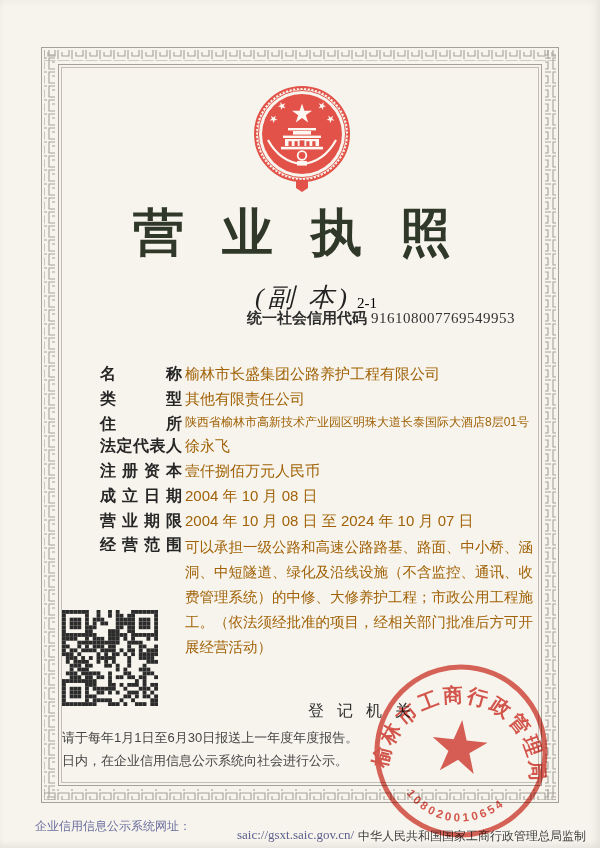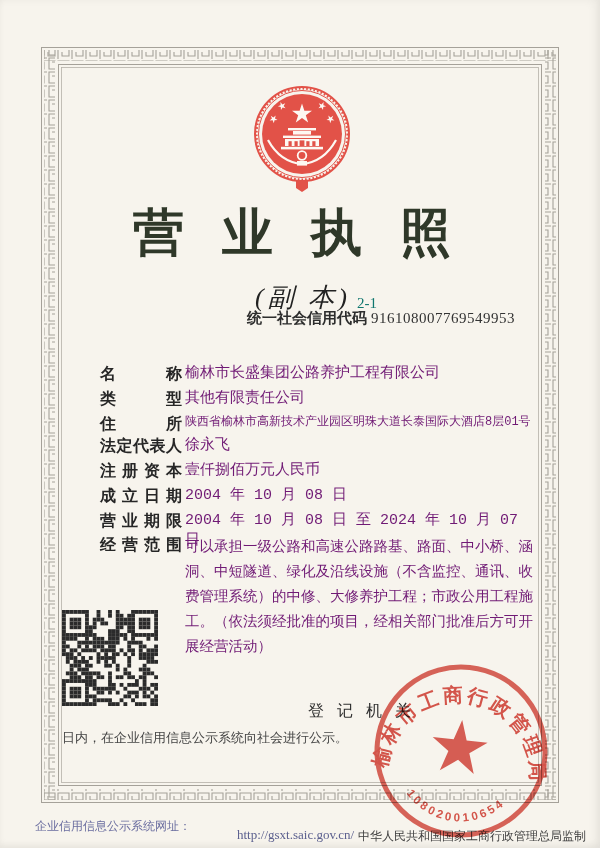--- a/index.html
+++ b/index.html
@@ -15,35 +15,35 @@
   .doc-title{
     left:0;top:199px;width:100%;text-align:center;
     font-size:51px;font-weight:bold;color:#2f3829;
     letter-spacing:38px;padding-left:22px;box-sizing:border-box;
   }
   .subtitle-row{
     left:0;top:280px;width:100%;display:flex;justify-content:center;
     align-items:flex-end;gap:6px;transform:translateX(16px);
   }
   .subtitle{font-size:26px;color:#222;letter-spacing:4px;font-family:"Liberation Serif","DejaVu Serif",serif;font-style:italic;}
-  .copy-no{font-size:15px;color:#0f766e;padding-bottom:3px;font-family:"Liberation Serif","DejaVu Serif",serif;}
+  .copy-no{font-size:15px;color:#000000;padding-bottom:3px;font-family:"Liberation Serif","DejaVu Serif",serif;}
   .credit-line{left:247px;top:309px;white-space:nowrap;}
   .credit-label{font-size:15px;color:#2d2d2d;font-weight:bold;}
   .credit-code{font-size:15px;color:#333;letter-spacing:.5px;margin-left:4px;font-family:"Liberation Serif","DejaVu Serif",serif;}
   
   .row{position:absolute;left:0;top:0;width:100%;}
   .flabel{
     position:absolute;left:100px;width:82px;
     font-size:16px;font-weight:bold;color:#262626;
     text-align:justify;text-align-last:justify;
   }
   .fvalue{
     position:absolute;left:185px;width:352px;
-    font-family:Liberation Mono, monospace;
-    font-size:15px;color:#701a75;line-height:20px;
+    font-family:Liberation Sans, sans-serif;
+    font-size:15px;color:#a16207;line-height:20px;
   }
   .fvalue.small{font-size:12px;width:362px;padding-top:2px;}
   .fvalue.scope{font-size:14.5px;line-height:25px;}
   
   .registry-label{left:280px;top:701px;font-size:16px;letter-spacing:13px;color:#2f2f2f;font-weight:500;white-space:nowrap;margin-left:28px;}
   .notice{left:62px;top:727px;width:310px;font-size:13px;color:#454545;line-height:22.5px;}
   .stamp-date{left:326px;top:751px;font-size:17px;color:#222;font-family:"Liberation Serif","DejaVu Serif",serif;word-spacing:5px;white-space:nowrap;z-index:2;}
   .seal-svg{left:366px;top:656px;z-index:3;mix-blend-mode:multiply;opacity:.9;}
   
   .footer-left{left:35px;top:818px;font-size:12px;color:#6a6d9f;white-space:nowrap;}
@@ -503,36 +503,37 @@
       <rect x="76" y="96" width="4" height="4" fill="#2b2b2b"></rect>
       <rect x="80" y="96" width="4" height="4" fill="#2b2b2b"></rect>
       <rect x="84" y="96" width="4" height="4" fill="#2b2b2b"></rect>
       <rect x="92" y="96" width="4" height="4" fill="#2b2b2b"></rect>
       <rect x="96" y="96" width="4" height="4" fill="#2b2b2b"></rect>
     </svg>
 
   <div class="abs registry-label">登记机关</div>
 
   <div class="abs notice">
+    <div>请于每年1月1日至6月30日报送上一年度年度报告。</div>
     <div>日内，在企业信用信息公示系统向社会进行公示。</div>
   </div>
 
 
   <svg class="abs seal-svg" width="190" height="190" viewBox="0 0 190 190">
     <g transform="rotate(6 95 95)">
       <circle cx="95" cy="95" r="84" fill="none" stroke="#d6463c" stroke-width="5" opacity="0.92"></circle>
       <use href="#star" transform="translate(93,93) scale(2.9)" fill="#d6463c" opacity="0.95"></use>
       <path id="sealTop" d="M 23,118 A 72,72 0 1 1 167,118" fill="none"></path>
       <text font-size="20" fill="#d6463c" letter-spacing="3" font-weight="bold" font-family="Liberation Sans, DejaVu Sans, sans-serif">
         <textPath href="#sealTop" startOffset="50%" text-anchor="middle">榆林市工商行政管理局</textPath>
       </text>
       <path id="sealBot" d="M 37,131 A 66,66 0 0 0 153,131" fill="none"></path>
       <text font-size="11.5" fill="#d6463c" letter-spacing="3" font-weight="bold" font-family="Liberation Sans, DejaVu Sans, sans-serif">
         <textPath href="#sealBot" startOffset="50%" text-anchor="middle">108020010654</textPath>
       </text>
     </g>
   </svg>
 
   <div class="abs footer-left">企业信用信息公示系统网址：</div>
-  <div class="abs footer-url">http://gsxt.saic.gov.cn/</div>
+  <div class="abs footer-url">saic://gsxt.saic.gov.cn/</div>
   <div class="abs footer-right">中华人民共和国国家工商行政管理总局监制</div>
 
 </div>
 
 </body></html>

